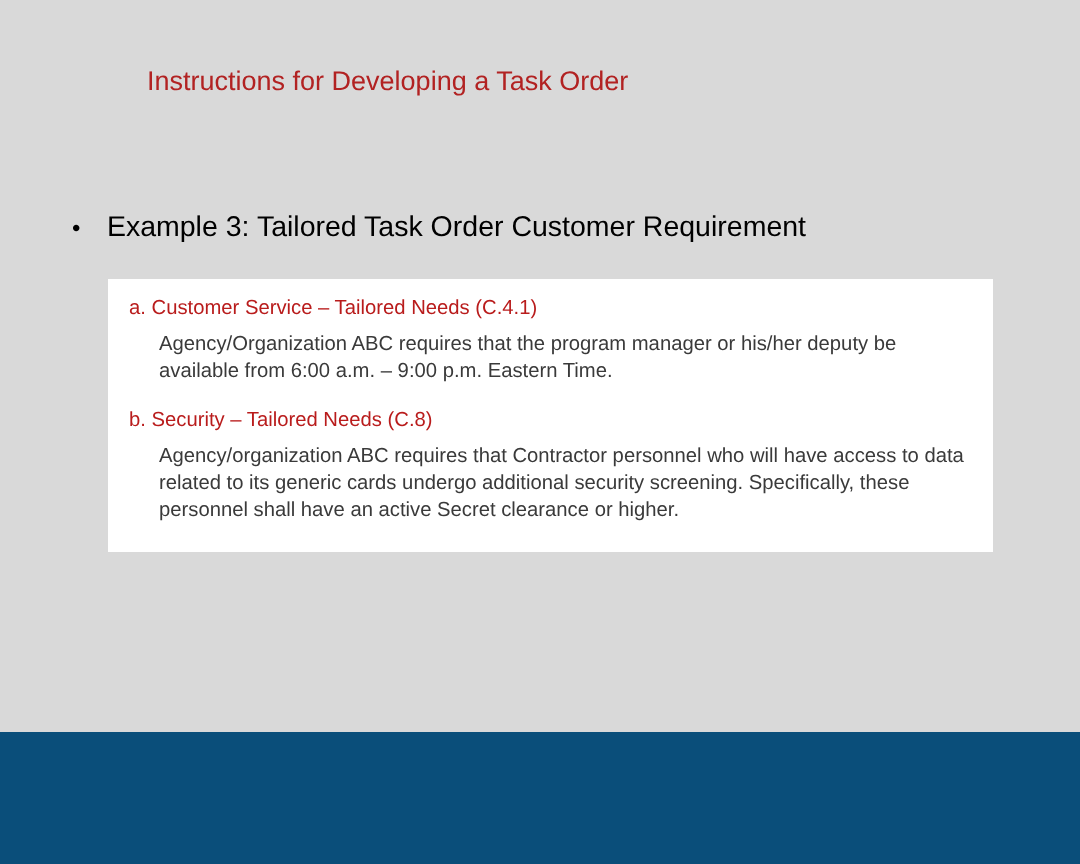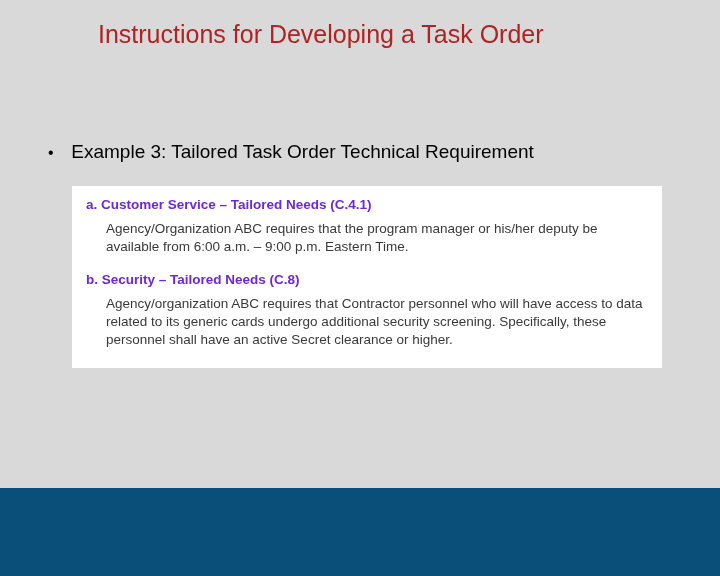--- a/index.html
+++ b/index.html
@@ -12,24 +12,24 @@
     overflow: hidden;
   }
   .slide {
     position: relative;
     width: 720px;
     height: 576px;
     background: #d9d9d9;
   }
   .title {
     position: absolute;
-    top: 20px;
+    top: 44px;
     left: 98px;
     color: #b22222;
-    font-size: 25px;
+    font-size: 18px;
     font-weight: 400;
     text-align: right;
   }
   .bullet-row {
     position: absolute;
     top: 141px;
     left: 48px;
     font-size: 19px;
     color: #000;
   }
@@ -49,22 +49,22 @@
     width: 590px;
     background: #fff;
     padding: 10px 14px 18px 14px;
     box-sizing: border-box;
     color: #2b2b2b;
     font-family: Arial, Helvetica, sans-serif;
     font-size: 13.5px;
     line-height: 1.35;
   }
   .inset .sec-head {
-    font-weight: bold;
-    color: #6d28d9;
+    font-weight: normal;
+    color: #b91c1c;
     margin-bottom: 6px;
   }
   .inset .sec-body {
     color: #3a3a3a;
     margin-bottom: 14px;
     margin-left: 20px;
   }
   .inset .sec-body:last-child {
     margin-bottom: 0;
   }
@@ -79,21 +79,21 @@
 </style>
 </head>
 <body>
 
 <div class="slide">
 
   <div class="title">Instructions for Developing a Task Order</div>
 
   <div class="bullet-row">
     <span class="bullet-dot">•</span>
-    <span class="bullet-text">Example 3: Tailored Task Order Technical Requirement</span>
+    <span class="bullet-text">Example 3: Tailored Task Order Customer Requirement</span>
   </div>
 
   <div class="inset">
     <div class="sec-head">a. Customer Service – Tailored Needs (C.4.1)</div>
     <div class="sec-body">Agency/Organization ABC requires that the program manager or his/her deputy be available from 6:00 a.m. – 9:00 p.m. Eastern Time.</div>
     <div class="sec-head">b. Security – Tailored Needs (C.8)</div>
     <div class="sec-body">Agency/organization ABC requires that Contractor personnel who will have access to data related to its generic cards undergo additional security screening.  Specifically, these personnel shall have an active Secret clearance or higher.</div>
   </div>
 
   <div class="footer-band"></div>

